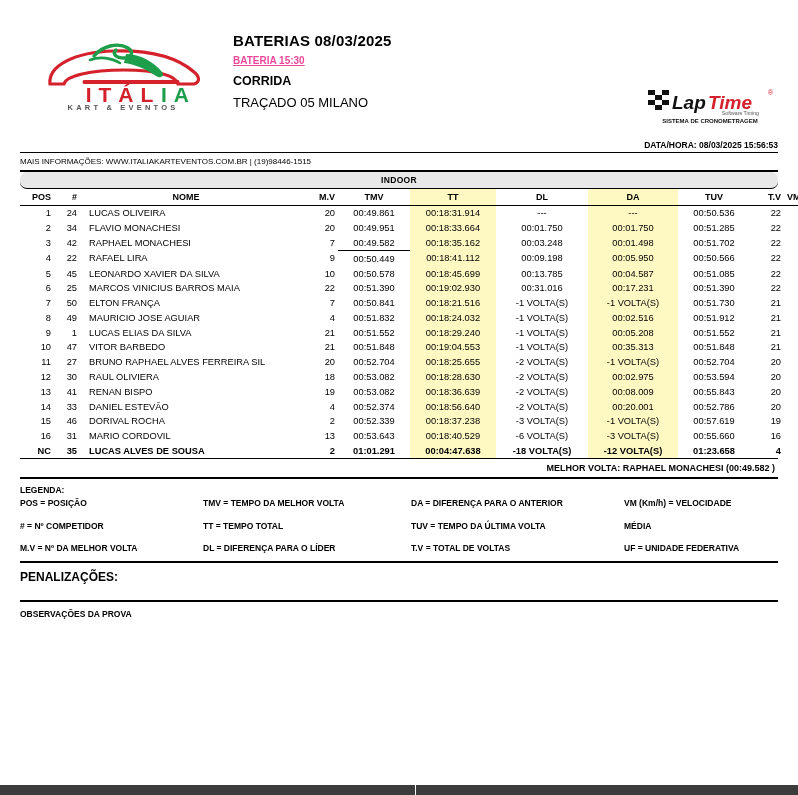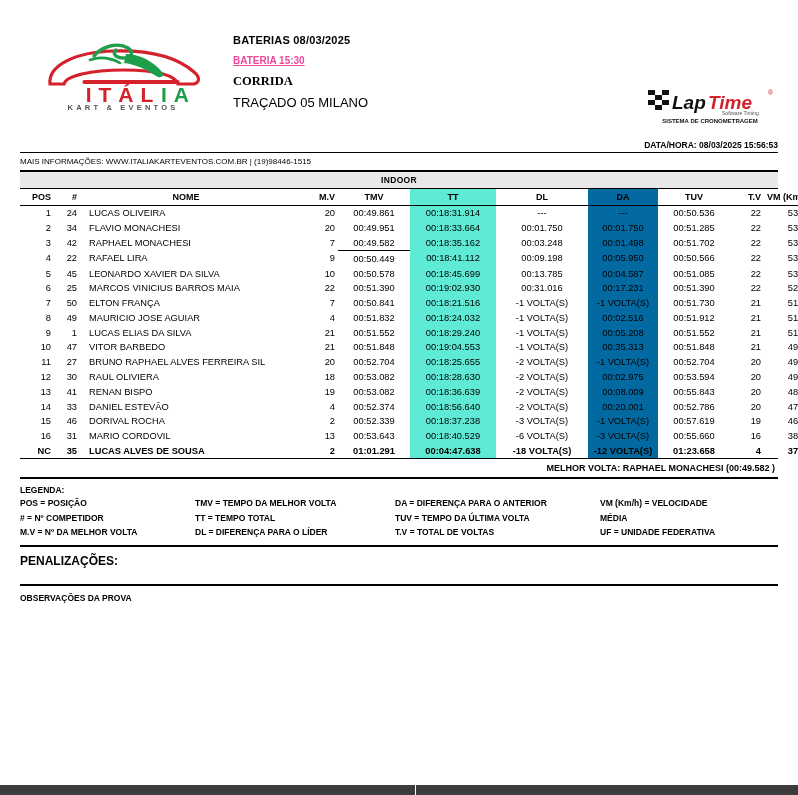--- a/index.html
+++ b/index.html
@@ -11,71 +11,71 @@
   body { width: 798px; height: 795px; position: relative; overflow: hidden; }
 
   .page { width: 798px; padding: 0 20px; position: relative; }
 
   
   .header { display: flex; align-items: flex-start; padding-top: 22px; height: 140px; }
   .logo-box { width: 205px; flex: 0 0 205px; padding-top: 10px; }
   .logo-svg { display: block; margin: 0 auto; }
 
   .title-box { flex: 1 1 auto; padding-left: 8px; padding-top: 8px; }
-  .title-main { font-size: 11px; font-weight: bold; color: #000; letter-spacing: .2px; line-height: 21px; }
+  .title-main { font-size: 15px; font-weight: bold; color: #000; letter-spacing: .2px; line-height: 21px; }
   .title-sub  { font-size: 10px; font-weight: bold; color: #ec4899; line-height: 20px; text-decoration: underline; }
-  .title-type { font-size: 12.5px; font-weight: bold; color: #000; line-height: 20px; font-family: Liberation Serif, serif; }
+  .title-type { font-size: 12.5px; font-weight: bold; color: #000; line-height: 20px; }
   .title-track{ font-size: 13px; font-weight: normal; color: #000; line-height: 20px; margin-top: 2px; }
 
   .lap-box { width: 132px; flex: 0 0 132px; padding-top: 62px; }
 
   
   .datahora-row { text-align: right; font-size: 8.5px; font-weight: bold; color: #000;
                   border-bottom: 1.6px solid #000; padding-bottom: 1px; line-height: 11px; }
   .info-row { text-align: left; font-size: 8px; color: #000; border-bottom: 2px solid #000;
               padding: 3px 0 3px; line-height: 11px; }
   .indoor-row { background: #e8e8e8; text-align: center; font-size: 8.5px; font-weight: bold;
-                color: #000; padding: 3px 0; letter-spacing: .3px; border-bottom: 1px solid #000; }
+                color: #000; padding: 3px 0; letter-spacing: .3px; border-bottom: 1px solid #000; border-radius: 7px; }
 
   
   table.results { width: 100%; border-collapse: collapse; table-layout: fixed; }
   table.results th {
     font-size: 9px; font-weight: bold; color: #000; padding: 3px 3px 3px; border-bottom: 1px solid #000;
     white-space: nowrap;
   }
   table.results td {
     font-size: 9.3px; color: #000; padding: 2.4px 3px; white-space: nowrap; overflow: hidden;
   }
   .c-pos   { width: 34px; text-align: right; }
   .c-num   { width: 26px; text-align: right; }
   .c-nome  { width: 212px; text-align: left; padding-left: 9px !important; }
   .c-mv    { width: 46px; text-align: right; }
   .c-tmv   { width: 72px; text-align: center; }
-  .c-tt    { width: 86px; text-align: center; background: #5eead4; }
+  .c-tt    { width: 86px; text-align: center; background: #fef9c3; }
   .c-dl    { width: 92px; text-align: center; }
-  .c-da    { width: 70px; text-align: center; background: #0369a1; }
+  .c-da    { width: 90px; text-align: center; background: #fef9c3; }
   .c-tuv   { width: 72px; text-align: center; }
   .c-tv    { width: 34px; text-align: right; }
   .c-vm    { width: 50px; text-align: right; }
 
   th.c-nome { text-align: center; padding-left: 3px !important; }
   th.c-vm { font-size: 8px; }
 
   tr.row-bold td { font-weight: bold; }
   td.best-lap { border-bottom: 1.4px solid #000; }
 
   
   .melhor-row { text-align: right; font-size: 9px; font-weight: bold; color: #000;
                 border-top: 1px solid #000; border-bottom: 2px solid #000;
                 padding: 4px 3px 4px 0; }
 
   
   .legend { padding-top: 5px; border-bottom: 2px solid #000; padding-bottom: 5px; }
   .legend-title { font-size: 8.5px; font-weight: bold; color: #000; line-height: 12px; }
-  .legend-grid { display: grid; grid-template-columns: 175px 200px 205px auto; }
+  .legend-grid { display: grid; grid-template-columns: 175px 200px 205px auto; gap: 8px; }
   .legend-cell { font-size: 8.5px; font-weight: bold; color: #000; line-height: 14.5px; }
 
   .penal { font-size: 12px; font-weight: bold; color: #000; padding: 7px 0 16px;
            border-bottom: 2px solid #000; }
   .obs   { font-size: 8.5px; font-weight: bold; color: #000; padding: 7px 0 6px; }
 
   .bottom-bar { position: absolute; left: 0; bottom: 0; width: 798px; height: 10px;
                 background: #3c3c3c; }
   .bottom-bar .seam { position: absolute; left: 415px; top: 0; width: 1px; height: 10px; background: #fff; }
 </style>

